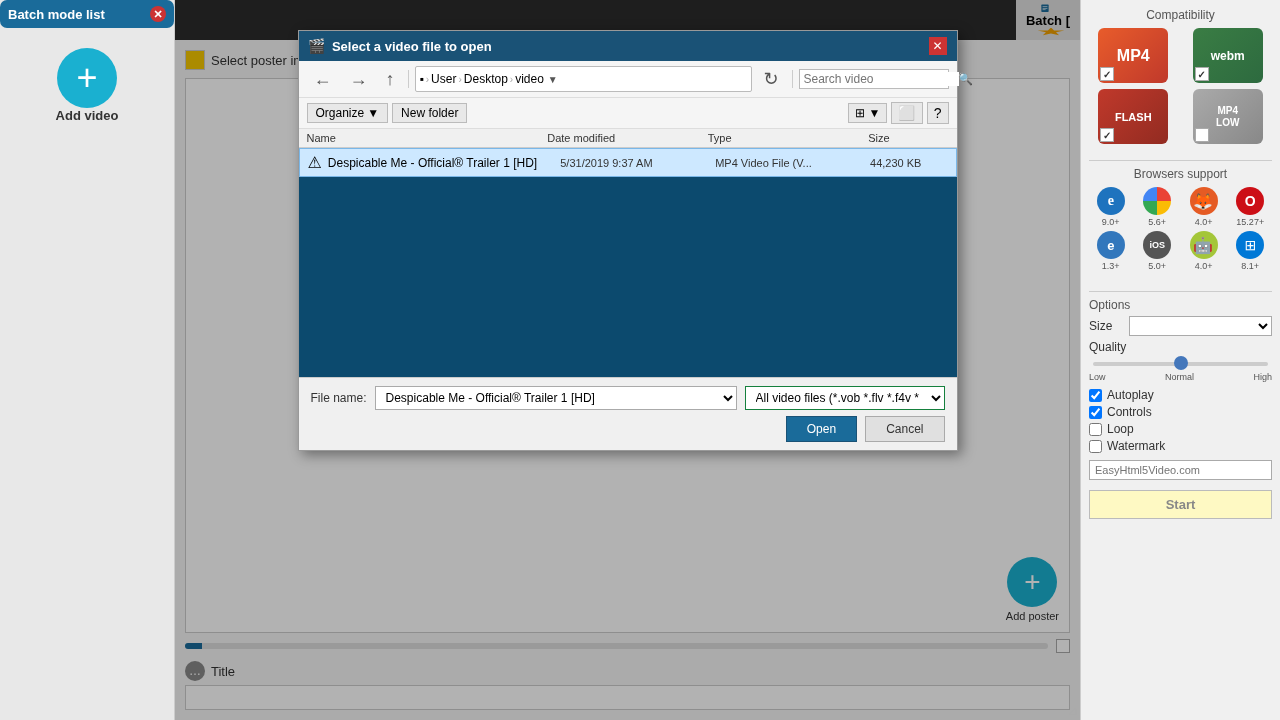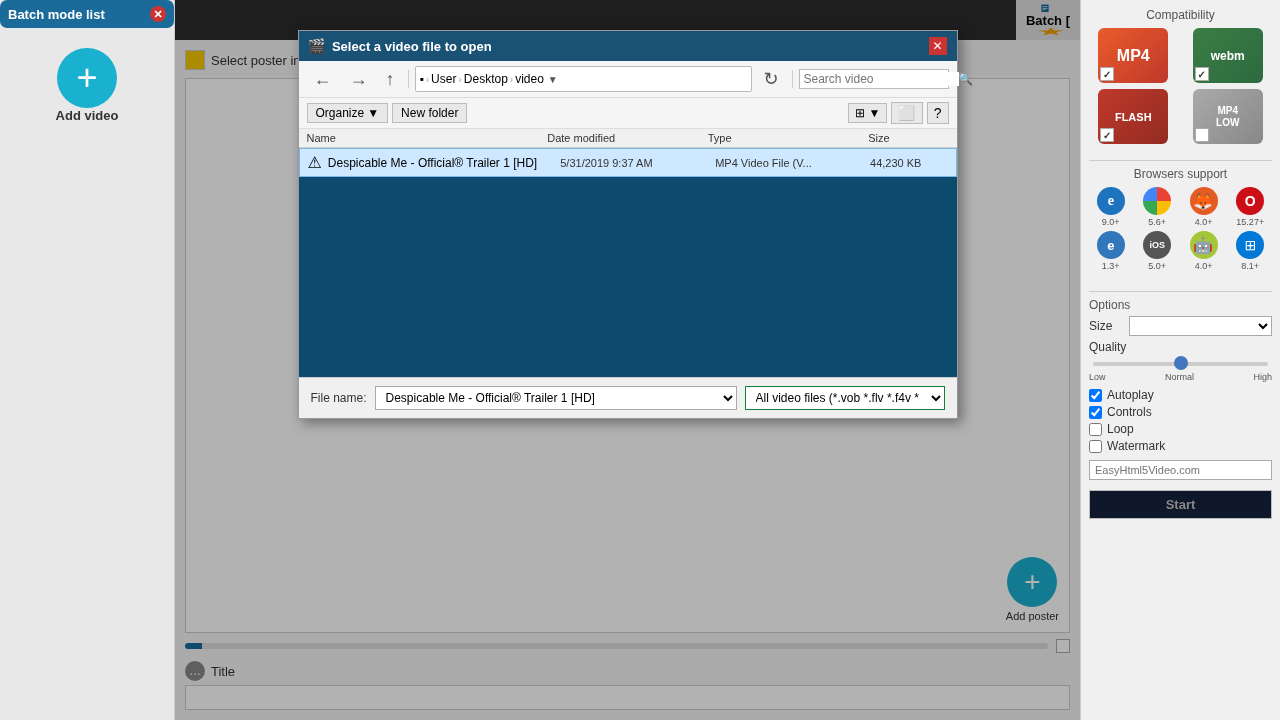--- a/index.html
+++ b/index.html
@@ -238,21 +238,21 @@
     .checkbox-row input[type=checkbox] { margin-right: 5px; }
     .checkbox-row label { font-size: 12px; color: #333; }
     .watermark-input {
       width: 100%; padding: 3px 5px; border: 1px solid #aaa;
       font-size: 11px; color: #aaa; margin-top: 4px;
     }
     .start-btn {
       margin-top: auto;
       width: 100%;
       padding: 6px;
-      background: #0f172a;
+      background: #fef9c3;
       border: 1px solid #bbb;
       font-size: 13px;
       font-weight: bold;
       color: #888;
       cursor: not-allowed;
       text-align: center;
     }
 
     
     .dialog-overlay {
@@ -505,20 +505,24 @@
       <div class="dialog-bottom">
         <div class="filename-row">
           <span class="filename-label">File name:</span>
           <select class="filename-select">
             <option>Despicable Me - Official® Trailer 1 [HD]</option>
           </select>
           <select class="filetype-select">
             <option>All video files (*.vob *.flv *.f4v *</option>
           </select>
         </div>
+        <div class="btn-row">
+          <button class="open-btn">Open</button>
+          <button class="cancel-btn">Cancel</button>
+        </div>
       </div>
       <div class="resize-handle">⊿</div>
     </div>
   </div>
 </div>
 
 <div class="right-panel">
   <div class="section-label">Compatibility</div>
 
   <div class="compat-grid">

